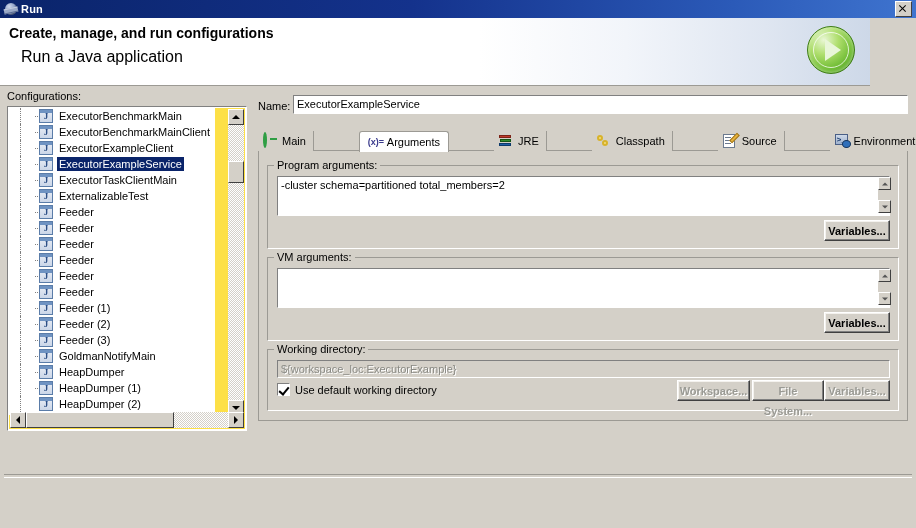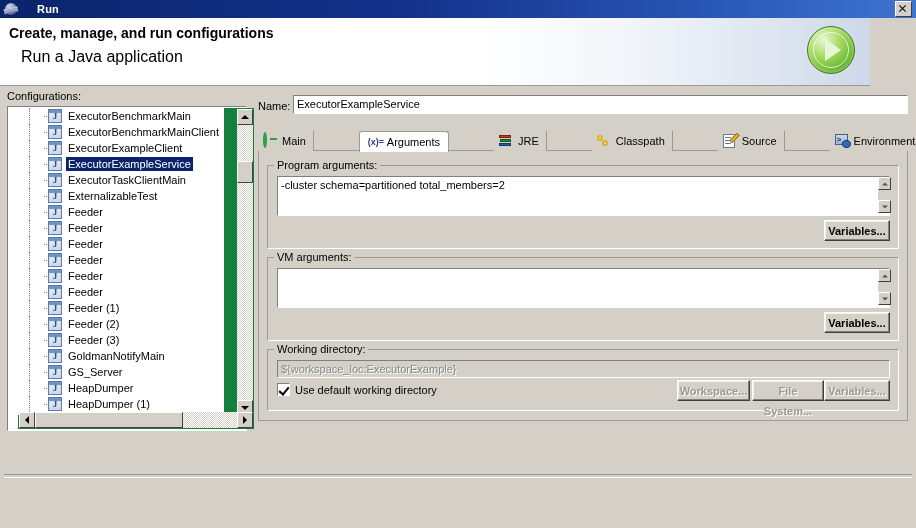--- a/index.html
+++ b/index.html
@@ -26,21 +26,20 @@
   
   .titlebar {
     position: absolute;
     left: 0; top: 0;
     width: 916px; height: 18px;
     background: linear-gradient(to right, #0a246a 0%, #14328c 45%, #2b5ab8 80%, #3f74cf 100%);
     display: flex;
     align-items: center;
     padding: 4px 2px;
     box-sizing: border-box;
-    gap: 16px;
   }
   .titlebar .tb-icon {
     width: 14px; height: 14px;
     margin: 0 3px 0 2px;
     position: relative;
     flex: 0 0 auto;
   }
   .tb-icon .globe {
     position: absolute; left: 1px; top: 1px;
     width: 12px; height: 12px;
@@ -158,24 +157,23 @@
     background: #ffffff;
     border: 1px solid #ffffff;
     border-top-color: #808080;
     border-left-color: #808080;
     box-sizing: border-box;
   }
   .tree-inner {
     position: absolute;
     left: 1px; top: 1px;
     width: 236px; height: 321px;
-    background: #15803d;
+    background: #fde047;
     overflow: hidden;
     box-sizing: border-box;
-    margin-left: 9px;
   }
   .tree-list {
     position: absolute;
     left: 0; top: 0;
     width: 206px; height: 307px;
     overflow: hidden;
     background: #fff;
   }
   .tree-row {
     height: 16px;
@@ -688,26 +686,20 @@
             <div class="tree-row">
               <span class="vline"></span>
               <span class="dots"></span>
               <span class="jicon"></span>
               <span class="rowlabel">GoldmanNotifyMain</span>
             </div>
             <div class="tree-row">
               <span class="vline"></span>
               <span class="dots"></span>
               <span class="jicon"></span>
-              <span class="rowlabel">GS_Server</span>
-            </div>
-            <div class="tree-row">
-              <span class="vline"></span>
-              <span class="dots"></span>
-              <span class="jicon"></span>
               <span class="rowlabel">HeapDumper</span>
             </div>
             <div class="tree-row">
               <span class="vline"></span>
               <span class="dots"></span>
               <span class="jicon"></span>
               <span class="rowlabel">HeapDumper (1)</span>
             </div>
             <div class="tree-row">
               <span class="vline"></span>

